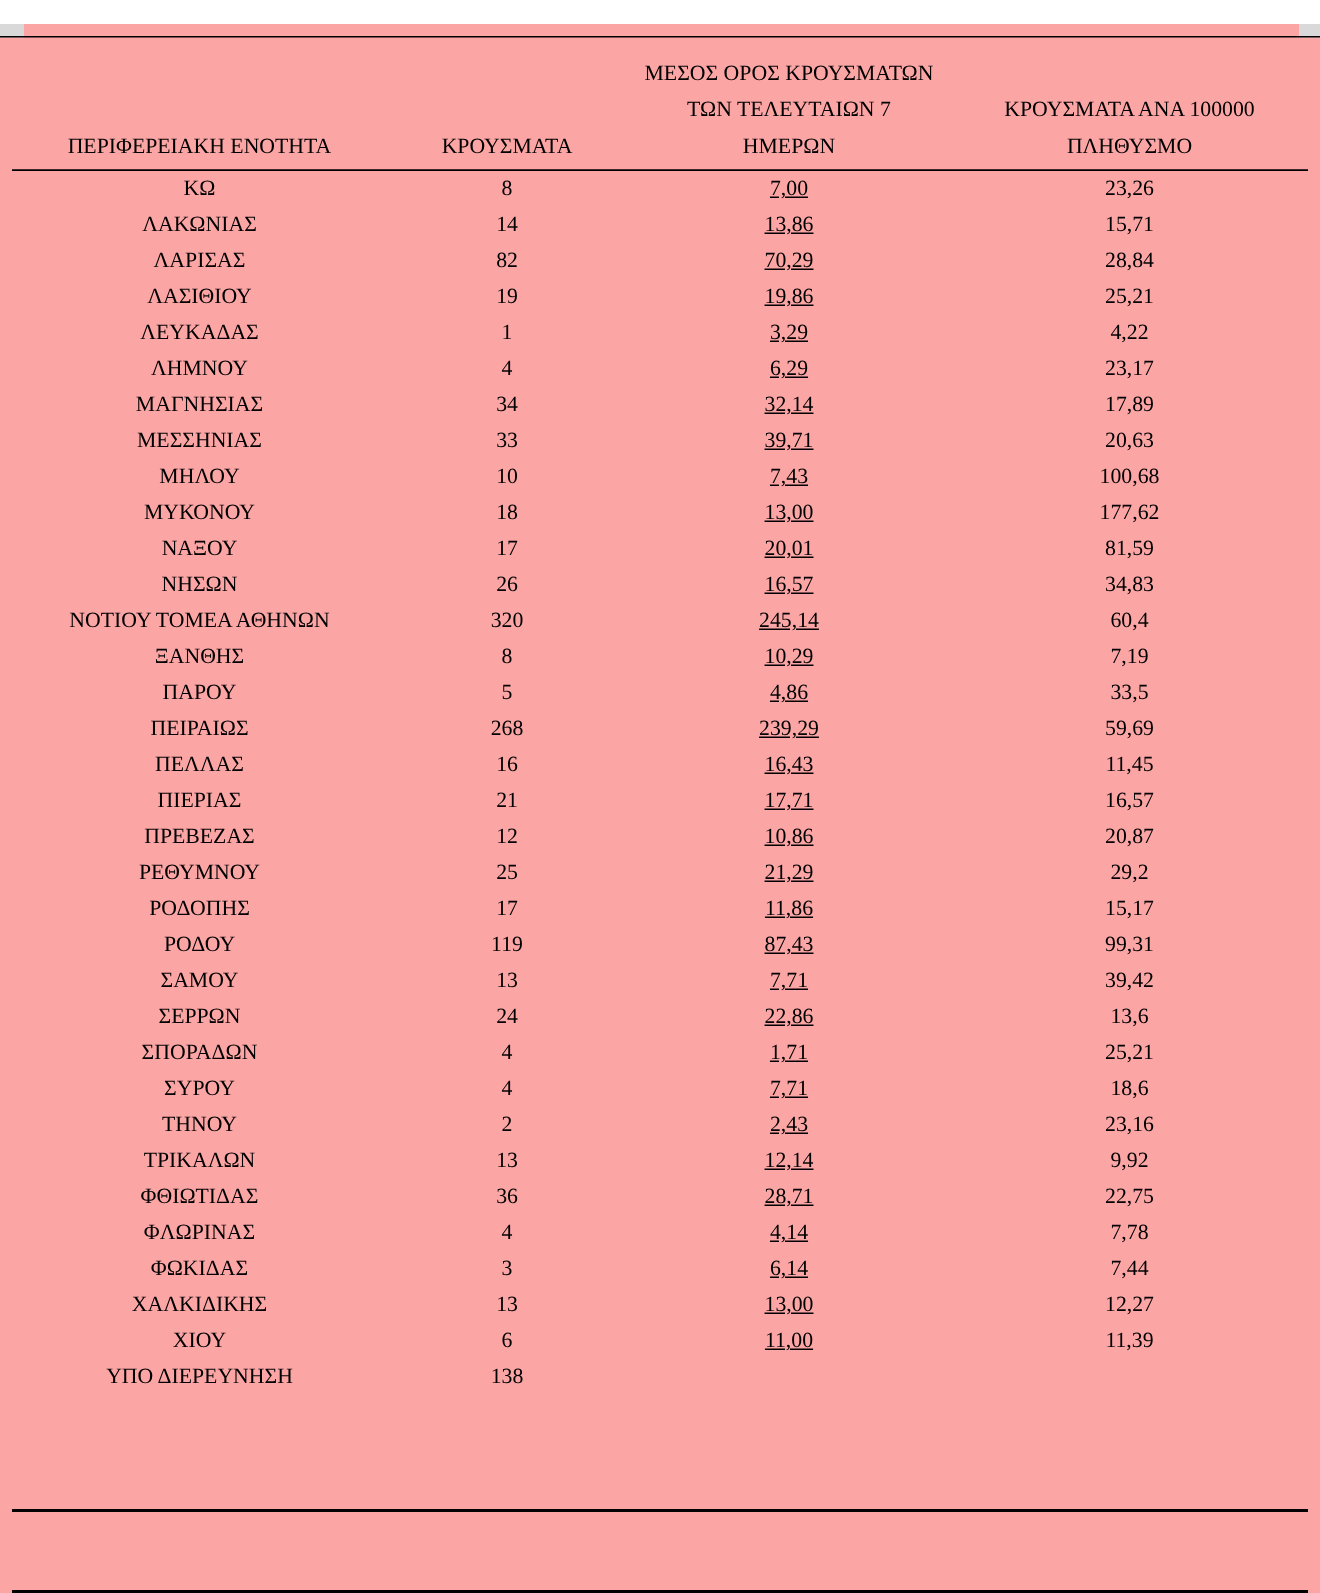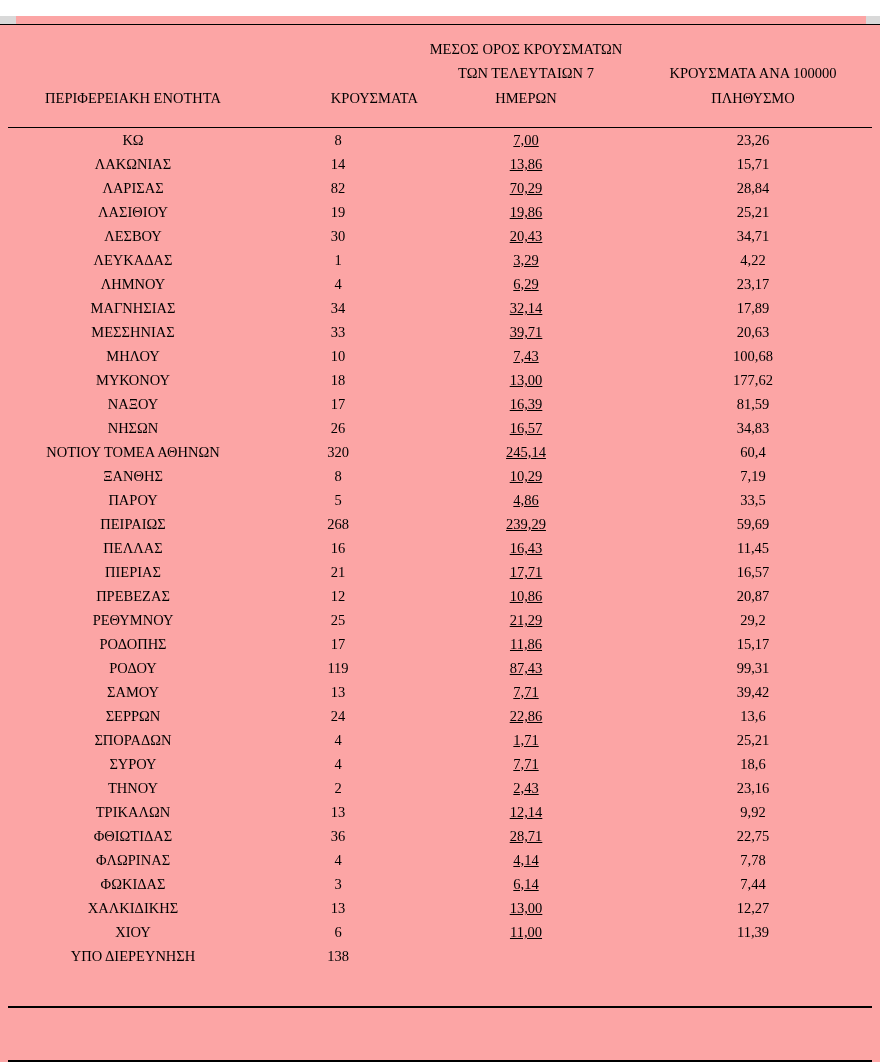--- a/index.html
+++ b/index.html
@@ -62,36 +62,36 @@
   }
   table.data thead th {
     font-weight: normal;
     font-size: 14.5px;
     vertical-align: bottom;
     padding: 0 0 2px 0;
     line-height: 1.55;
   }
   table.data thead tr.head-row th {
     border-bottom: 1.6px solid #000000;
-    padding-bottom: 18px;
+    padding-bottom: 4px;
   }
   table.data tbody td {
     font-size: 14.5px;
     padding: 0;
     height: 24px;
     line-height: 24px;
     white-space: nowrap;
   }
   col.c-name { width: 250px; }
   col.c-cases { width: 160px; }
   col.c-avg { width: 216px; }
   col.c-per100k { width: 238px; }
 
   .th-name { text-align: center; }
-  .th-cases { text-align: right; }
+  .th-cases { text-align: center; }
   .th-avg { text-align: center; }
   .th-per100k { text-align: center; }
 
   td.name { text-align: center; }
   td.cases { text-align: center; }
   td.avg { text-align: center; text-decoration: underline; }
   td.per100k { text-align: center; }
   .bottom-rule-1 {
     position: absolute;
     left: 8px;
@@ -165,26 +165,20 @@
             <td class="avg">70,29</td>
             <td class="per100k">28,84</td>
           </tr>
           <tr>
             <td class="name">ΛΑΣΙΘΙΟΥ</td>
             <td class="cases">19</td>
             <td class="avg">19,86</td>
             <td class="per100k">25,21</td>
           </tr>
           <tr>
-            <td class="name">ΛΕΣΒΟΥ</td>
-            <td class="cases">30</td>
-            <td class="avg">20,43</td>
-            <td class="per100k">34,71</td>
-          </tr>
-          <tr>
             <td class="name">ΛΕΥΚΑΔΑΣ</td>
             <td class="cases">1</td>
             <td class="avg">3,29</td>
             <td class="per100k">4,22</td>
           </tr>
           <tr>
             <td class="name">ΛΗΜΝΟΥ</td>
             <td class="cases">4</td>
             <td class="avg">6,29</td>
             <td class="per100k">23,17</td>
@@ -209,21 +203,21 @@
           </tr>
           <tr>
             <td class="name">ΜΥΚΟΝΟΥ</td>
             <td class="cases">18</td>
             <td class="avg">13,00</td>
             <td class="per100k">177,62</td>
           </tr>
           <tr>
             <td class="name">ΝΑΞΟΥ</td>
             <td class="cases">17</td>
-            <td class="avg">16,39</td>
+            <td class="avg">20,01</td>
             <td class="per100k">81,59</td>
           </tr>
           <tr>
             <td class="name">ΝΗΣΩΝ</td>
             <td class="cases">26</td>
             <td class="avg">16,57</td>
             <td class="per100k">34,83</td>
           </tr>
           <tr>
             <td class="name">ΝΟΤΙΟΥ ΤΟΜΕΑ ΑΘΗΝΩΝ</td>

